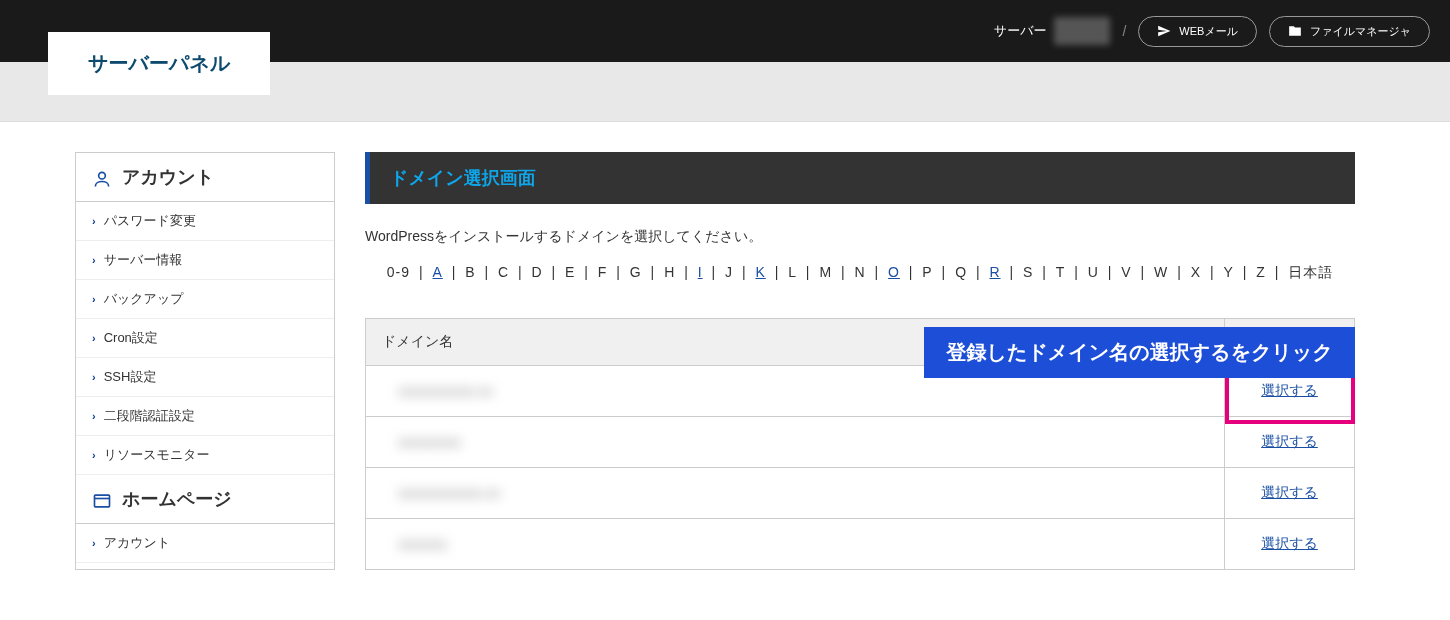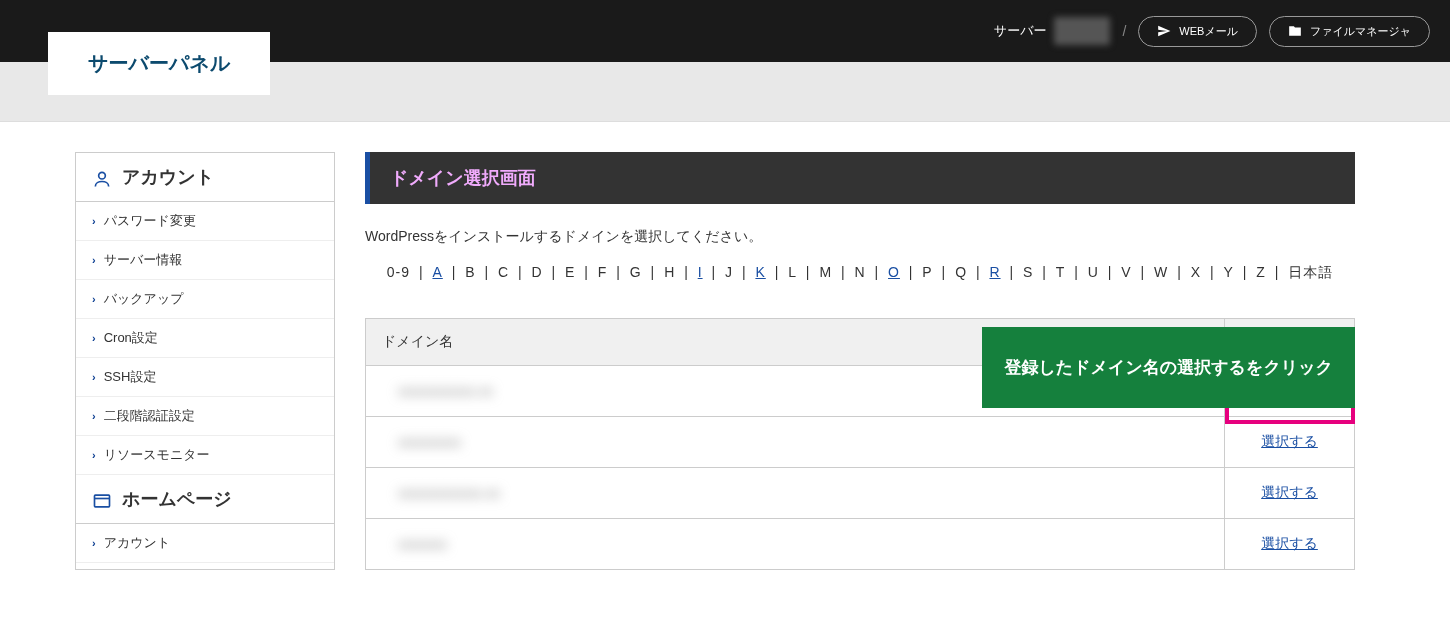--- a/index.html
+++ b/index.html
@@ -19,34 +19,34 @@
     
     .content-wrap { display: flex; padding: 30px 0 0 0; max-width: 1300px; margin: 0 auto; gap: 30px; }
     
     .sidebar { width: 260px; border: 1px solid #ccc; flex-shrink: 0; margin-left: 0; }
     .sidebar-section-header { display: flex; align-items: flex-end; gap: 10px; padding: 12px 16px; font-size: 18px; font-weight: bold; border-bottom: 1px solid #ccc; background: #fff; }
     .sidebar-section-header svg { width: 20px; height: 20px; }
     .sidebar-item { padding: 10px 16px; display: flex; align-items: center; gap: 8px; border-bottom: 1px solid #eee; cursor: pointer; font-size: 13px; }
     .sidebar-item .chev { color: #0a3d91; font-weight: bold; font-size: 11px; }
     
     .main { flex: 1; min-width: 0; padding-right: 20px; }
-    .page-header { background: #333; color: #f0abfc; padding: 14px 20px; font-size: 18px; font-weight: bold; border-left: 5px solid #1a4fa3; margin-bottom: 24px; }
+    .page-header { background: #333; color: #0ea5e9; padding: 14px 20px; font-size: 18px; font-weight: bold; border-left: 5px solid #1a4fa3; margin-bottom: 24px; }
     .instruction { margin-bottom: 18px; font-size: 14px; }
     .alpha-nav { text-align: center; margin-bottom: 20px; font-size: 14px; letter-spacing: 1px; }
     .alpha-nav span { padding: 0 4px; color: #333; }
     .alpha-nav a { color: #1a4fa3; text-decoration: underline; padding: 0 4px; }
     
     .domain-table { width: 100%; border-collapse: collapse; border: 1px solid #6d28d9; position: relative; margin-top: 36px; }
     .domain-table th { background: #f0f0f0; text-align: left; padding: 14px 16px; border: 1px solid #ccc; font-weight: normal; font-size: 14px; }
     .domain-table td { padding: 16px 32px; border: 1px solid #ccc; background: #fff; }
     .domain-table td.action-cell { width: 130px; text-align: center; }
     .blur-text { filter: blur(6px); color: #888; display: inline-block; }
     .select-link { color: #1a4fa3; text-decoration: underline; cursor: pointer; }
     
-    .callout { position: absolute; background: #15803d; color: #fff; font-weight: bold; padding: 29px 22px; font-size: 17px; z-index: 20; }
+    .callout { position: absolute; background: #1d4ed8; color: #fff; font-weight: bold; padding: 12px 22px; font-size: 20px; z-index: 20; }
     .highlight-box { position: absolute; border: 4px solid #e6007e; z-index: 19; }
     
     .layout-outer { position: relative; }
   </style>
 </head>
 <body>
 
 <div class="layout-outer">
 
   <div class="topbar">

